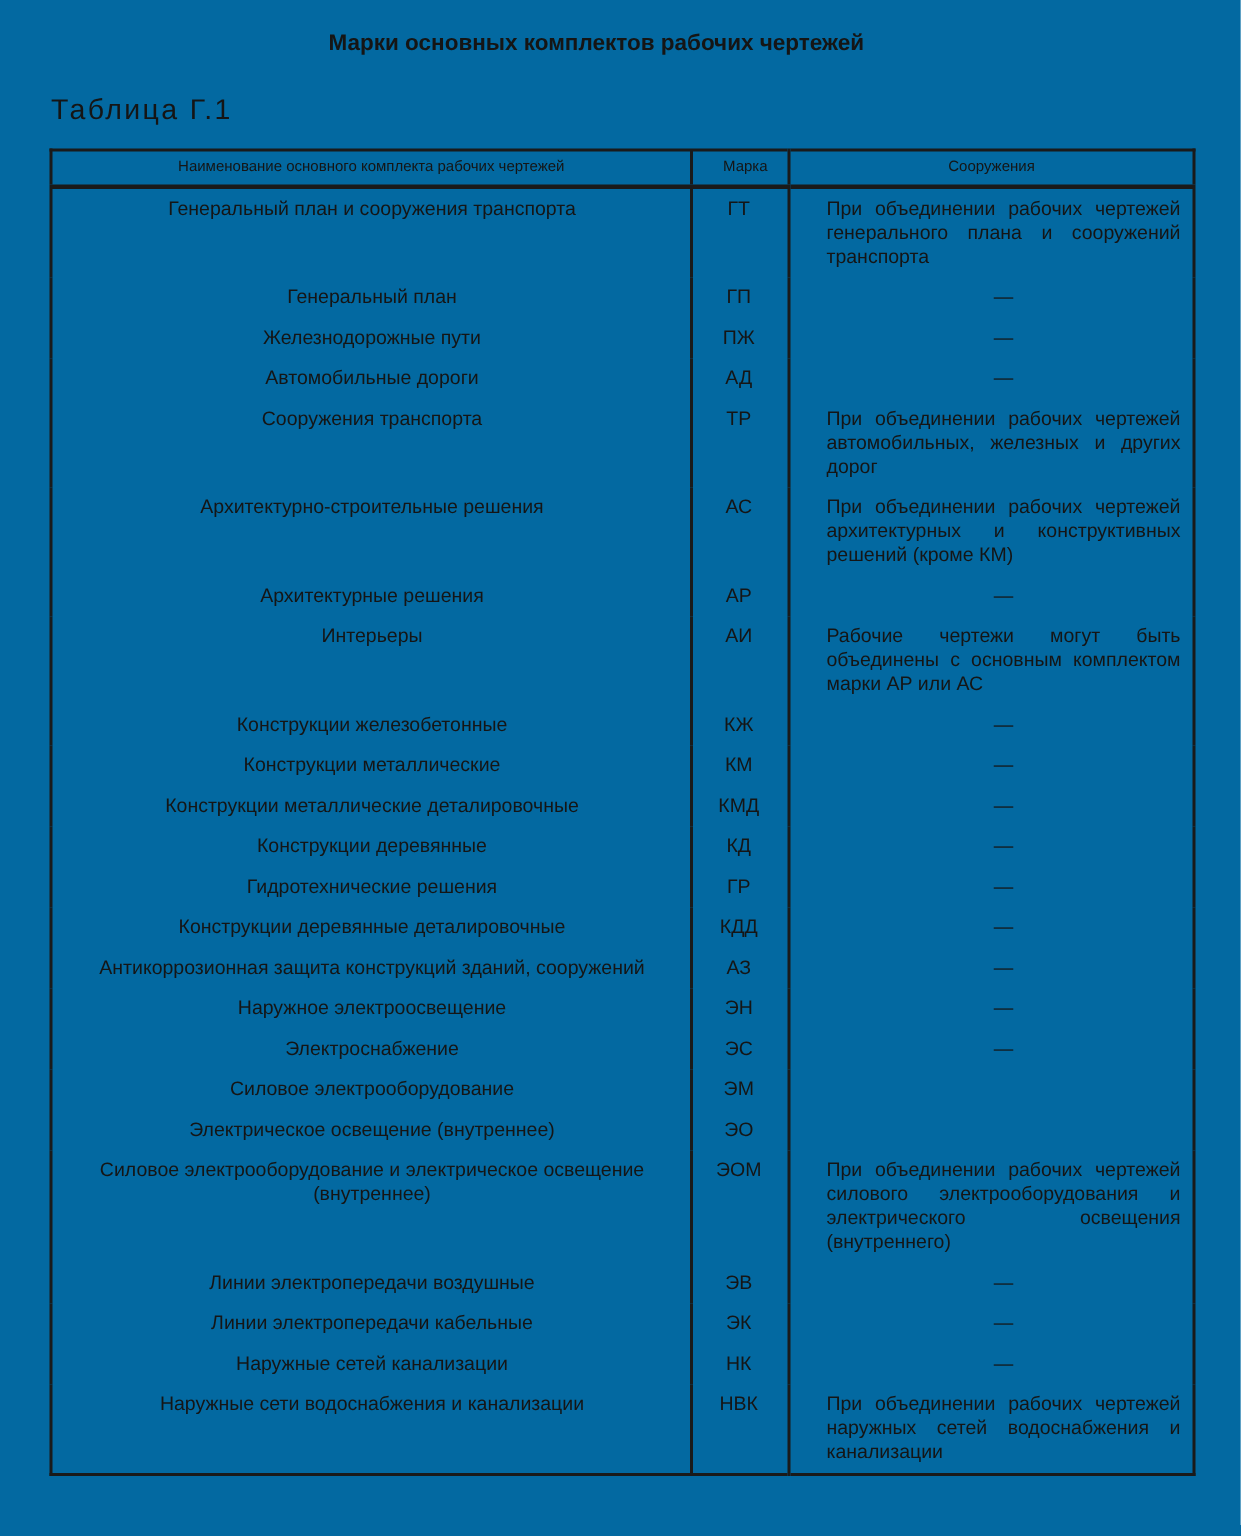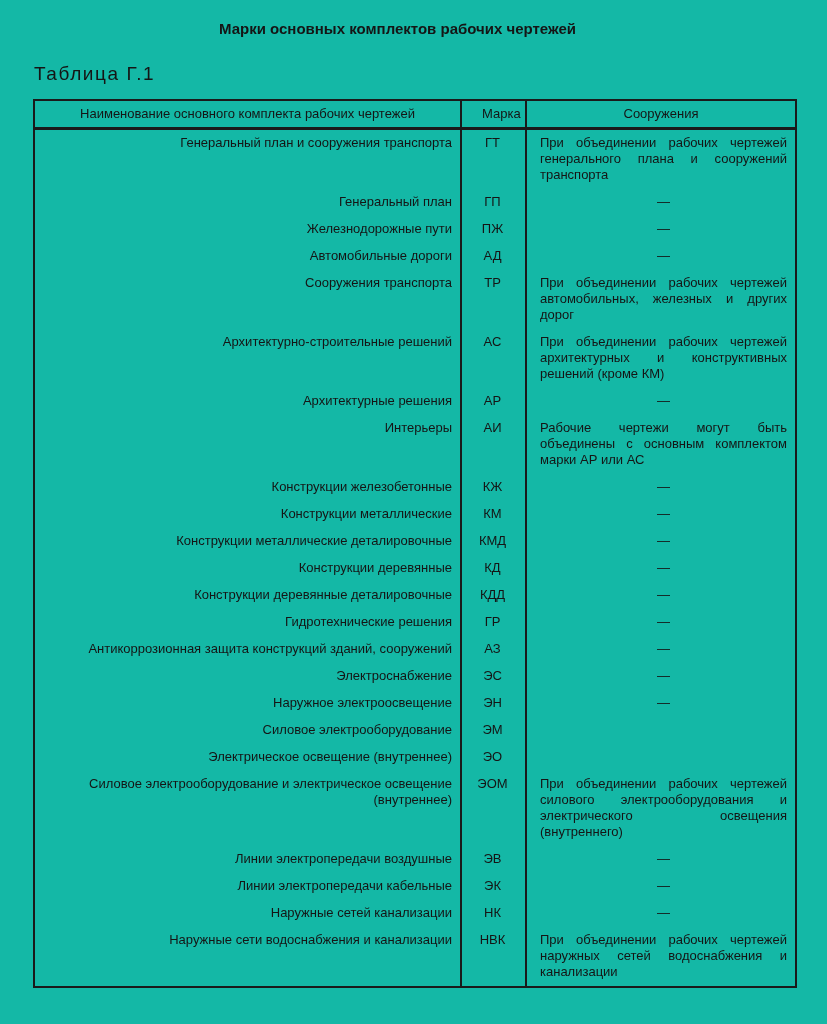--- a/index.html
+++ b/index.html
@@ -3,21 +3,21 @@
 <meta charset="utf-8">
 <style>
   html, body {
     margin: 0;
     padding: 0;
     background: #ffffff;
   }
   .page {
     width: 827px;
     min-height: 1024px;
-    background: #14b8a6;
+    background: #0369a1;
     color: #1a1a1a;
     font-family: "Liberation Sans", "DejaVu Sans", sans-serif;
     box-sizing: border-box;
     padding-top: 20px;
   }
   .doc-title {
     font-size: 15px;
     font-weight: bold;
     text-align: center;
     margin: 0 0 0 0;
@@ -37,49 +37,49 @@
     margin-left: 33px;
     border: 2px solid #1a1a1a;
     font-size: 13px;
     color: #151515;
   }
   table.gost col.c1 { width: 427px; }
   table.gost col.c2 { width: 65px; }
   table.gost col.c3 { width: 270px; }
   table.gost thead th {
     font-weight: normal;
-    font-size: 13px;
+    font-size: 10px;
     text-align: center;
     padding: 5px 20px 6px;
     border-bottom: 3px solid #1a1a1a;
   }
   table.gost thead th.h-mark,
   table.gost td.c-mark {
     border-left: 2px solid #1a1a1a;
     border-right: 2px solid #1a1a1a;
   }
   table.gost td {
     vertical-align: top;
     padding: 5px 8px 6px;
     line-height: 16px;
     border-top: none;
     border-bottom: none;
   }
   table.gost td.c-name {
-    text-align: right;
+    text-align: center;
     padding-left: 9px;
   }
   table.gost td.c-mark {
     text-align: center;
     padding-left: 0;
     padding-right: 2px;
   }
   table.gost td.c-note {
     text-align: justify;
-    padding-left: 13px;
+    padding-left: 24px;
     padding-right: 8px;
   }
   table.gost td.c-note.dash {
     text-align: center;
   }
 </style>
 </head>
 <body>
 
 <div class="page">
@@ -126,21 +126,21 @@
     <td class="c-note dash">—</td>
   </tr>
 
   <tr>
     <td class="c-name">Сооружения транспорта</td>
     <td class="c-mark">ТР</td>
     <td class="c-note">При объединении рабочих чертежей автомобильных, железных и других дорог</td>
   </tr>
 
   <tr>
-    <td class="c-name">Архитектурно-строительные решений</td>
+    <td class="c-name">Архитектурно-строительные решения</td>
     <td class="c-mark">АС</td>
     <td class="c-note">При объединении рабочих чертежей архитектурных и конструктивных решений (кроме КМ)</td>
   </tr>
 
   <tr>
     <td class="c-name">Архитектурные решения</td>
     <td class="c-mark">АР</td>
     <td class="c-note dash">—</td>
   </tr>
 
@@ -168,46 +168,46 @@
     <td class="c-note dash">—</td>
   </tr>
 
   <tr>
     <td class="c-name">Конструкции деревянные</td>
     <td class="c-mark">КД</td>
     <td class="c-note dash">—</td>
   </tr>
 
   <tr>
+    <td class="c-name">Гидротехнические решения</td>
+    <td class="c-mark">ГР</td>
+    <td class="c-note dash">—</td>
+  </tr>
+
+  <tr>
     <td class="c-name">Конструкции деревянные деталировочные</td>
     <td class="c-mark">КДД</td>
     <td class="c-note dash">—</td>
   </tr>
 
   <tr>
-    <td class="c-name">Гидротехнические решения</td>
-    <td class="c-mark">ГР</td>
-    <td class="c-note dash">—</td>
-  </tr>
-
-  <tr>
     <td class="c-name">Антикоррозионная защита конструкций зданий, сооружений</td>
     <td class="c-mark">АЗ</td>
     <td class="c-note dash">—</td>
   </tr>
 
   <tr>
+    <td class="c-name">Наружное электроосвещение</td>
+    <td class="c-mark">ЭН</td>
+    <td class="c-note dash">—</td>
+  </tr>
+
+  <tr>
     <td class="c-name">Электроснабжение</td>
     <td class="c-mark">ЭС</td>
-    <td class="c-note dash">—</td>
-  </tr>
-
-  <tr>
-    <td class="c-name">Наружное электроосвещение</td>
-    <td class="c-mark">ЭН</td>
     <td class="c-note dash">—</td>
   </tr>
 
   <tr>
     <td class="c-name">Силовое электрооборудование</td>
     <td class="c-mark">ЭМ</td>
     <td class="c-note dash"></td>
   </tr>
 
   <tr>

